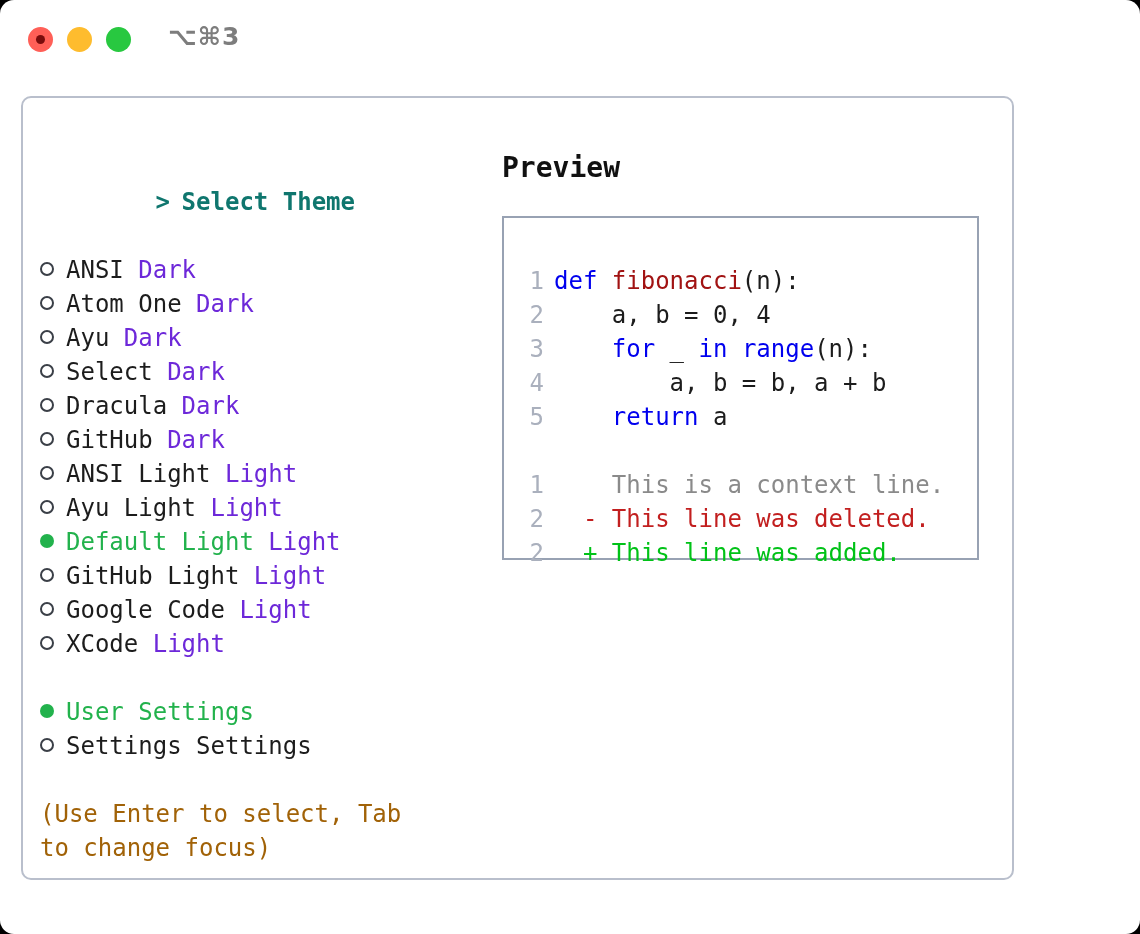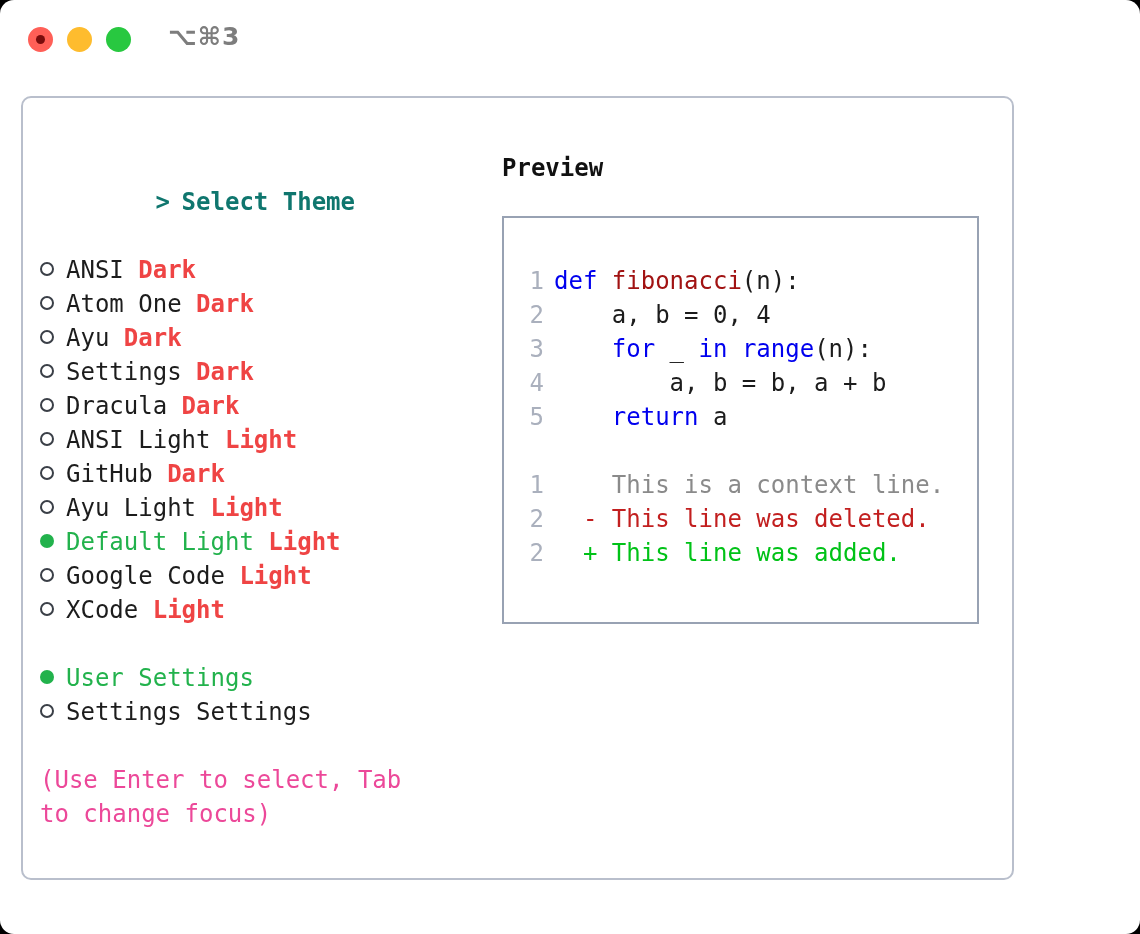--- a/index.html
+++ b/index.html
@@ -127,57 +127,57 @@
     border: 2px solid #3a3f47;
     box-sizing: border-box;
   }
   .bullet-cell {
     display: inline-block;
     width: 26px;
   }
 
   .theme-name { color: #1c1c1c; }
   .theme-name.selected { color: #22b24c; }
-  .theme-tag  { color: #ef4444; font-weight: bold; }
+  .theme-tag  { color: #6d28d9; }
 
   .spacer-row { height: 34px; }
 
   .apply-header {
     font-weight: 700;
     color: #111111;
     padding-left: 26px;
   }
 
   .hint {
     margin-top: 34px;
-    color: #ec4899;
+    color: #a16207;
     font-family: "DejaVu Sans Mono", "Liberation Mono", monospace;
     font-size: 24px;
     line-height: 34px;
     width: 400px;
   }
 
   
   .right-col {
     position: absolute;
     left: 479px;
     top: 53px;
     width: 500px;
   }
   .preview-title {
     font-family: "DejaVu Sans Mono", "Liberation Mono", monospace;
-    font-size: 24px;
+    font-size: 28px;
     font-weight: 700;
     color: #111111;
     line-height: 34px;
   }
   .preview-box {
     margin-top: 31px;
     width: 477px;
-    height: 408px;
+    height: 344px;
     border: 2px solid #98a2b3;
     box-sizing: border-box;
     background: #ffffff;
     padding: 46px 0 0 0;
   }
   .code-line {
     font-family: "DejaVu Sans Mono", "Liberation Mono", monospace;
     font-size: 24px;
     line-height: 34px;
     white-space: pre;
@@ -217,26 +217,27 @@
     <div class="left-col">
 
       <div class="mono-row header-row">
         <span class="marker">&gt;</span><span>Select Theme</span>
       </div>
 
       <div id="theme-list">
           <div class="mono-row"><span class="bullet-cell"><span class="bullet-dot hollow"></span></span><span class="theme-name">ANSI</span><span> </span><span class="theme-tag">Dark</span></div>
           <div class="mono-row"><span class="bullet-cell"><span class="bullet-dot hollow"></span></span><span class="theme-name">Atom One</span><span> </span><span class="theme-tag">Dark</span></div>
           <div class="mono-row"><span class="bullet-cell"><span class="bullet-dot hollow"></span></span><span class="theme-name">Ayu</span><span> </span><span class="theme-tag">Dark</span></div>
-          <div class="mono-row"><span class="bullet-cell"><span class="bullet-dot hollow"></span></span><span class="theme-name">Settings</span><span> </span><span class="theme-tag">Dark</span></div>
+          <div class="mono-row"><span class="bullet-cell"><span class="bullet-dot hollow"></span></span><span class="theme-name">Select</span><span> </span><span class="theme-tag">Dark</span></div>
           <div class="mono-row"><span class="bullet-cell"><span class="bullet-dot hollow"></span></span><span class="theme-name">Dracula</span><span> </span><span class="theme-tag">Dark</span></div>
+          <div class="mono-row"><span class="bullet-cell"><span class="bullet-dot hollow"></span></span><span class="theme-name">GitHub</span><span> </span><span class="theme-tag">Dark</span></div>
           <div class="mono-row"><span class="bullet-cell"><span class="bullet-dot hollow"></span></span><span class="theme-name">ANSI Light</span><span> </span><span class="theme-tag">Light</span></div>
-          <div class="mono-row"><span class="bullet-cell"><span class="bullet-dot hollow"></span></span><span class="theme-name">GitHub</span><span> </span><span class="theme-tag">Dark</span></div>
           <div class="mono-row"><span class="bullet-cell"><span class="bullet-dot hollow"></span></span><span class="theme-name">Ayu Light</span><span> </span><span class="theme-tag">Light</span></div>
           <div class="mono-row"><span class="bullet-cell"><span class="bullet-dot filled"></span></span><span class="theme-name selected">Default Light</span><span> </span><span class="theme-tag">Light</span></div>
+          <div class="mono-row"><span class="bullet-cell"><span class="bullet-dot hollow"></span></span><span class="theme-name">GitHub Light</span><span> </span><span class="theme-tag">Light</span></div>
           <div class="mono-row"><span class="bullet-cell"><span class="bullet-dot hollow"></span></span><span class="theme-name">Google Code</span><span> </span><span class="theme-tag">Light</span></div>
           <div class="mono-row"><span class="bullet-cell"><span class="bullet-dot hollow"></span></span><span class="theme-name">XCode</span><span> </span><span class="theme-tag">Light</span></div>
         </div>
 
       <div class="spacer-row"></div>
 
 
       <div id="apply-list">
           <div class="mono-row"><span class="bullet-cell"><span class="bullet-dot filled"></span></span><span class="theme-name selected">User Settings</span></div>
           <div class="mono-row"><span class="bullet-cell"><span class="bullet-dot hollow"></span></span><span class="theme-name">Settings Settings</span></div>

